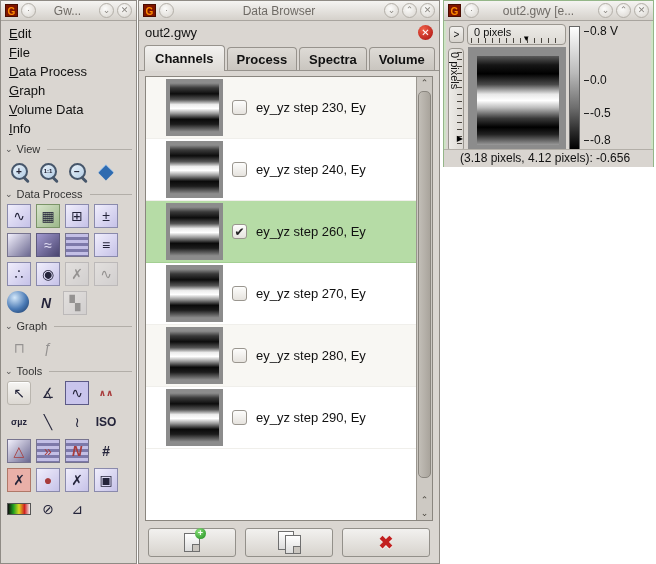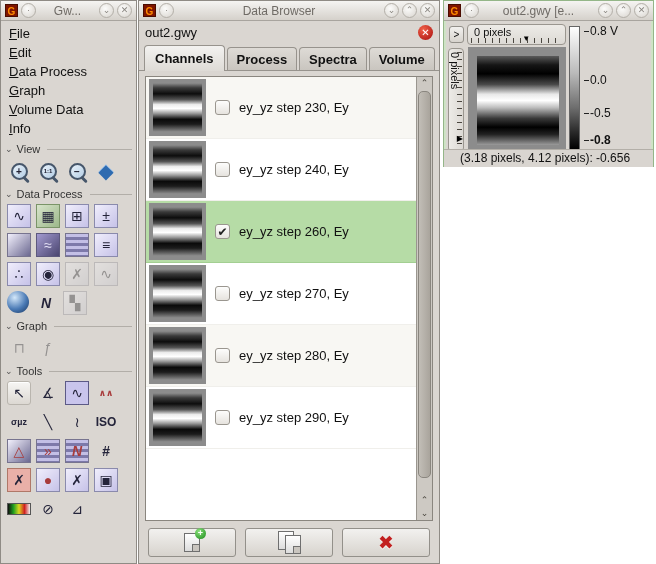--- a/index.html
+++ b/index.html
@@ -42,21 +42,21 @@
   .tiny .g{font-size:9px;font-weight:bold;}
   .iso .g{font-size:12px;font-weight:bold;letter-spacing:0;}
   
   .fname{display:flex;align-items:center;padding:4px 6px 3px;font-size:13px;}
   .fclose{margin-left:auto;width:15px;height:15px;border-radius:50%;background:radial-gradient(circle at 35% 30%,#f06048,#a80e0e);color:#fff;font-size:10px;font-weight:bold;text-align:center;line-height:15px;}
   .tabs{display:flex;align-items:flex-end;padding:2px 5px 0;gap:2px;border-bottom:1px solid #97938d;}
   .tab{background:linear-gradient(#dedbd6,#c9c5bf);border:1px solid #97938d;border-bottom:none;border-radius:4px 4px 0 0;padding:4px 9px 3px;font-size:13px;font-weight:bold;}
   .tab.active{background:linear-gradient(#f3f2f0,#dedbd6);padding:5px 10px 5px;margin-bottom:-1px;}
   .list{flex:1;margin:5px 6px 3px;background:#fff;border:1px solid #8a867f;display:flex;overflow:hidden;}
   .rows{flex:1;overflow:hidden;}
-  .row{height:62px;display:flex;align-items:center;gap:9px;padding-left:3px;background:#f8f7f3;border-bottom:1px solid #f0efeb;box-sizing:border-box;}
+  .row{height:62px;display:flex;align-items:center;gap:9px;padding-left:20px;background:#f8f7f3;border-bottom:1px solid #f0efeb;box-sizing:border-box;}
   .row:nth-child(even){background:#ffffff;}
   .row.sel{background:#b6dca6;border-bottom:1px solid #a3cf92;}
   .thumb{width:57px;height:57px;flex:none;border:4px solid #8c8c8c;box-sizing:border-box;background:linear-gradient(180deg,#8e8e8e 0%,#3a3a3a 10%,#0d0d0d 22%,#555 34%,#ececec 44%,#ffffff 52%,#9a9a9a 62%,#0a0a0a 74%,#1c1c1c 84%,#8f8f8f 100%);}
   .cb{width:15px;height:15px;flex:none;border:1px solid #9a968f;border-radius:3px;background:linear-gradient(#fdfdfc,#e6e3de);font-size:12px;line-height:14px;text-align:center;color:#222;box-sizing:border-box;}
   .lbl{font-size:13px;}
   .sbar{width:15px;background:#cdc9c3;border-left:1px solid #9a968f;display:flex;flex-direction:column;align-items:center;font-size:9px;color:#4a463f;flex:none;}
   .sarr{height:13px;line-height:13px;}
   .sthumb{flex:1;width:11px;background:linear-gradient(90deg,#c2beb7,#a9a49c);border:1px solid #8a867f;border-radius:5px;margin:1px 0 16px;}
   .btnrow{display:flex;gap:9px;padding:4px 9px 6px;}
   .bbtn{flex:1;height:27px;border:1px solid #93908a;background:linear-gradient(#f2f1ef,#d7d3cd);border-radius:3px;display:flex;align-items:center;justify-content:center;}
@@ -75,37 +75,37 @@
   .hmark{position:absolute;left:56%;bottom:1px;font-size:8px;color:#000;}
   .vruler{position:absolute;left:4px;top:27px;width:16px;height:104px;background:linear-gradient(90deg,#edebe7,#dcd9d4);border:1px solid #9a968f;border-radius:4px;box-sizing:border-box;}
   .vruler .vtext{position:absolute;left:12px;top:3px;transform:rotate(90deg);transform-origin:0 0;font-size:11px;white-space:nowrap;}
   .vruler .ticks{position:absolute;right:1px;top:3px;bottom:3px;width:5px;background:repeating-linear-gradient(180deg,#4a463f 0 1px,transparent 1px 7px);}
   .vmark{position:absolute;bottom:8px;right:0;font-size:8px;color:#000;}
   .imgarea{position:absolute;left:24px;top:26px;width:98px;height:106px;background:#8c8c8c;}
   .dataimg{position:absolute;left:9px;top:9px;width:82px;height:89px;background:linear-gradient(180deg,#5a5a5a 0%,#161616 10%,#000 20%,#4a4a4a 32%,#e8e8e8 43%,#fff 50%,#bdbdbd 58%,#3a3a3a 70%,#000 80%,#222 88%,#9a9a9a 100%);}
   .cbar{position:absolute;left:125px;top:5px;width:11px;height:124px;background:linear-gradient(180deg,#fff 0%,#b9b9b9 38%,#6e6e6e 66%,#2a2a2a 86%,#000 100%);border:1px solid #666;box-sizing:border-box;}
   .cl{position:absolute;left:140px;font-size:12px;white-space:nowrap;}
   .cl::before{content:"";display:inline-block;width:5px;height:1px;background:#222;vertical-align:middle;margin-right:1px;}
-  .cl0{top:3px;} .cl1{top:52px;} .cl2{top:85px;} .cl3{top:112px;font-weight:bold;}
+  .cl0{top:3px;} .cl1{top:52px;} .cl2{top:85px;} .cl3{top:112px;}
   .statusbar{position:absolute;left:0;right:0;bottom:0;height:17px;background:#d9d5d0;border-top:1px solid #b3afa8;font-size:12px;line-height:16px;padding:0 16px;white-space:nowrap;overflow:hidden;}
 </style>
 </head>
 <body>
 
 <div class="win" id="toolbox">
   <div class="tbar">
     <span class="gicon">G</span>
     <span class="wbtn">·</span>
     <span class="tttl">Gw...</span>
     <span class="wbtn">⌄</span>
     <span class="wbtn">✕</span>
   </div>
   <div class="menu">
+      <div class="mi"><span class="ul">E</span>dit</div>
       <div class="mi"><span class="ul">F</span>ile</div>
-      <div class="mi"><span class="ul">E</span>dit</div>
       <div class="mi"><span class="ul">D</span>ata Process</div>
       <div class="mi"><span class="ul">G</span>raph</div>
       <div class="mi"><span class="ul">V</span>olume Data</div>
       <div class="mi"><span class="ul">I</span>nfo</div>
     </div>
   <div>
       <div class="shdr">
         <span class="chev">⌄</span>
         <span>View</span>
       </div>

